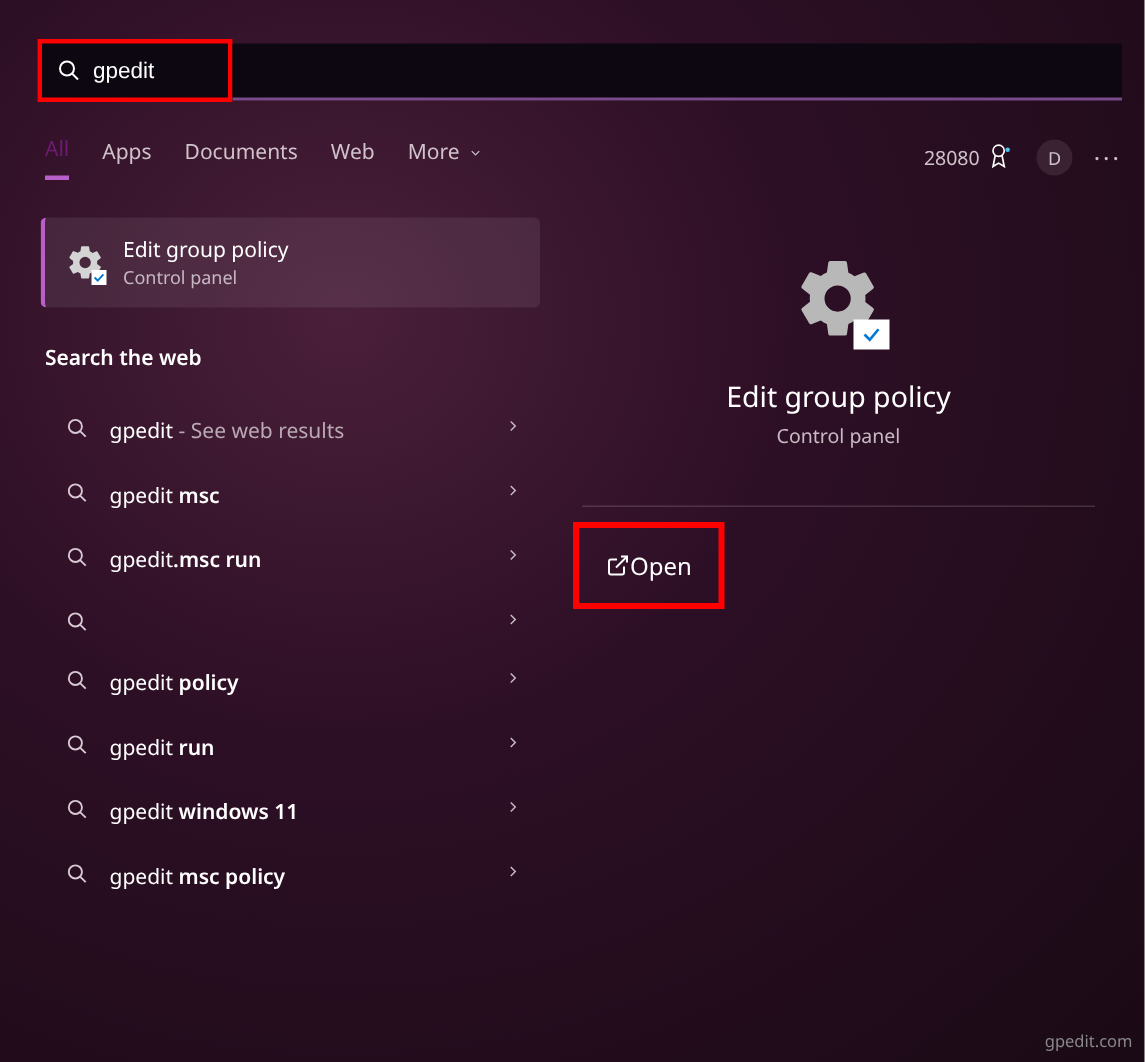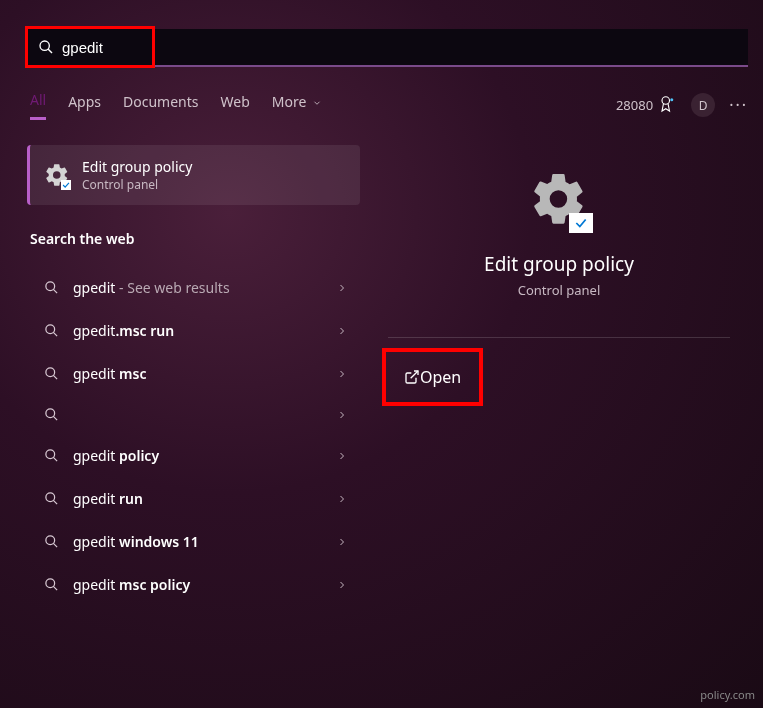--- a/index.html
+++ b/index.html
@@ -57,21 +57,21 @@
     border-left: 3px solid #b95fc9;
     margin-left: -3px;
     margin-bottom: 24px;
   }
   .best-card .title { font-size: 14px; }
   .best-card .sub { font-size: 12px; color: #c7b8c2; }
   .gear-small { width: 26px; height: 26px; position: relative; }
 
   .web-list { display: flex; flex-direction: column; }
   .web-item {
-    display: flex; align-items: center; gap: 14px;
+    display: flex; align-items: flex-start; gap: 14px;
     padding: 12px 12px 12px 14px;
     font-size: 14px;
     cursor: pointer;
     border-radius: 4px;
   }
   .web-item .txt strong { font-weight: 600; }
   .web-item .txt .dim { color: #b9a9b3; font-weight: 400; }
   .web-item .chev { margin-left: auto; color: #c7b8c2; }
 
   .detail-panel { text-align: center; padding-top: 24px; }
@@ -161,33 +161,33 @@
       <svg width="12" height="12" viewBox="0 0 24 24" fill="none" stroke="#c7b8c2" stroke-width="2">
               <polyline points="9 6 15 12 9 18"></polyline>
             </svg>
     </span>
         </div>
         <div class="web-item">
     <svg width="15" height="15" viewBox="0 0 24 24" fill="none" stroke="#d8c9d3" stroke-width="2">
             <circle cx="10" cy="10" r="7"></circle>
             <line x1="21" y1="21" x2="15" y2="15"></line>
           </svg>
+    <span class="txt">gpedit<strong> msc</strong><span class="dim"></span></span>
+    <span class="chev">
+      <svg width="12" height="12" viewBox="0 0 24 24" fill="none" stroke="#c7b8c2" stroke-width="2">
+              <polyline points="9 6 15 12 9 18"></polyline>
+            </svg>
+    </span>
+        </div>
+        <div class="web-item">
+    <svg width="15" height="15" viewBox="0 0 24 24" fill="none" stroke="#d8c9d3" stroke-width="2">
+            <circle cx="10" cy="10" r="7"></circle>
+            <line x1="21" y1="21" x2="15" y2="15"></line>
+          </svg>
     <span class="txt">gpedit<strong>.msc run</strong><span class="dim"></span></span>
-    <span class="chev">
-      <svg width="12" height="12" viewBox="0 0 24 24" fill="none" stroke="#c7b8c2" stroke-width="2">
-              <polyline points="9 6 15 12 9 18"></polyline>
-            </svg>
-    </span>
-        </div>
-        <div class="web-item">
-    <svg width="15" height="15" viewBox="0 0 24 24" fill="none" stroke="#d8c9d3" stroke-width="2">
-            <circle cx="10" cy="10" r="7"></circle>
-            <line x1="21" y1="21" x2="15" y2="15"></line>
-          </svg>
-    <span class="txt">gpedit<strong> msc</strong><span class="dim"></span></span>
     <span class="chev">
       <svg width="12" height="12" viewBox="0 0 24 24" fill="none" stroke="#c7b8c2" stroke-width="2">
               <polyline points="9 6 15 12 9 18"></polyline>
             </svg>
     </span>
         </div>
         <div class="web-item">
     <svg width="15" height="15" viewBox="0 0 24 24" fill="none" stroke="#d8c9d3" stroke-width="2">
             <circle cx="10" cy="10" r="7"></circle>
             <line x1="21" y1="21" x2="15" y2="15"></line>
@@ -271,13 +271,13 @@
               <polyline points="15 3 21 3 21 9"></polyline>
               <line x1="10" y1="14" x2="21" y2="3"></line>
             </svg>
           <span>Open</span>
         </div>
       </div>
     </div>
   </div>
 </div>
 
-<div class="watermark">policy.com</div>
+<div class="watermark">gpedit.com</div>
 
 </body></html>

